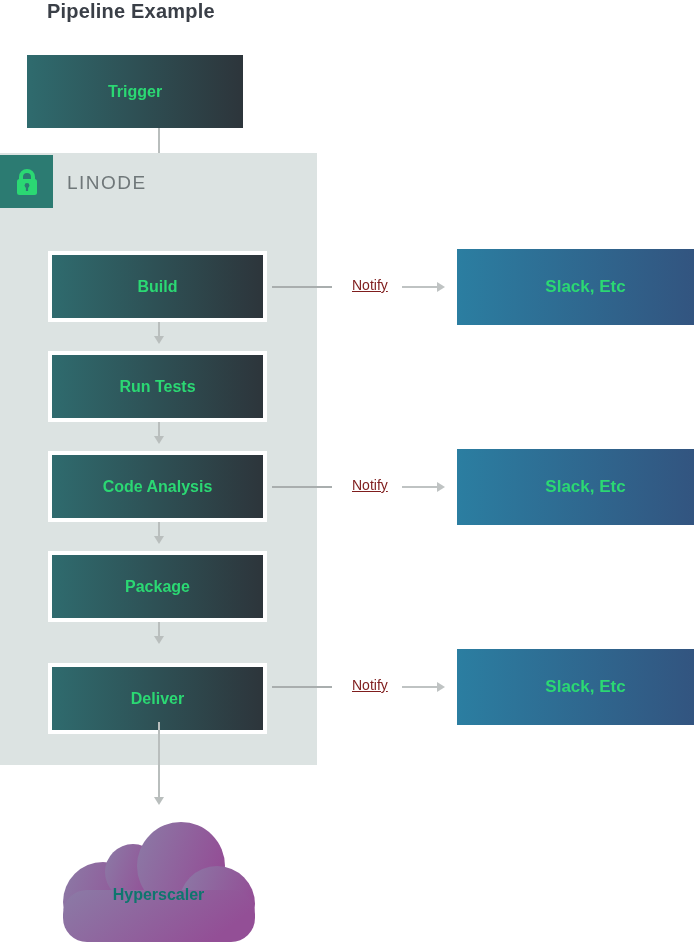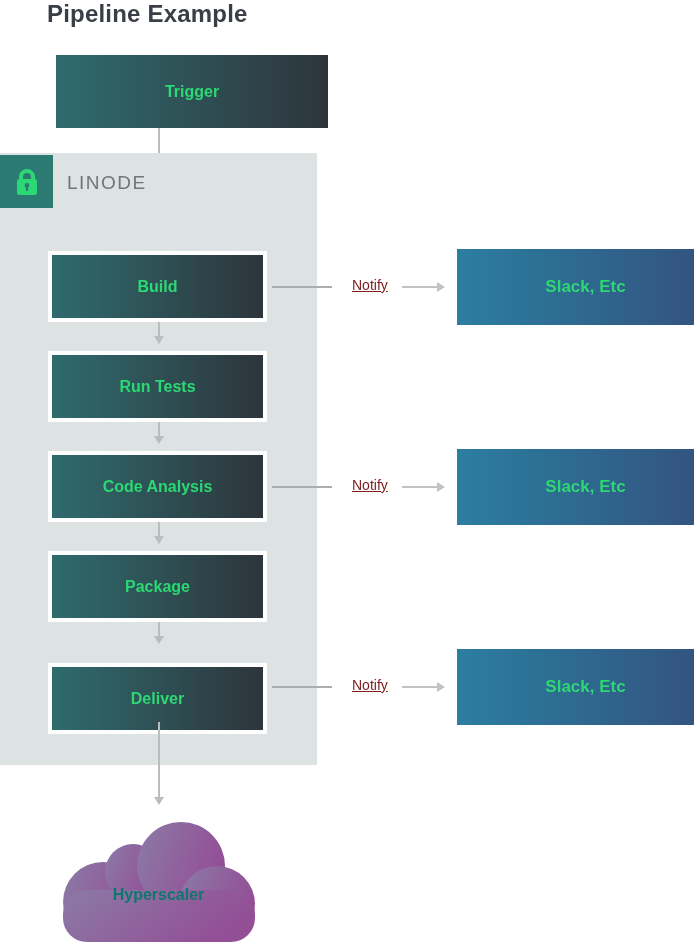--- a/index.html
+++ b/index.html
@@ -6,21 +6,21 @@
   body{
     width:694px;height:944px;position:relative;overflow:hidden;
     background:#ffffff;
     font-family:"Liberation Sans","DejaVu Sans",sans-serif;
   }
   .abs{position:absolute;}
 
   
   .title{
     left:47px;top:0px;
-    font-size:24px;font-weight:700;color:#3a3f47;letter-spacing:.2px;
+    font-size:20px;font-weight:700;color:#3a3f47;letter-spacing:.2px;
   }
 
   
   .linode-container{
     left:0;top:153px;width:317px;height:612px;
     background:#dce3e2;
   }
   .lock-badge{
     left:0;top:155px;width:53px;height:53px;
     background:#2c7b72;display:flex;align-items:center;justify-content:center;
@@ -34,21 +34,21 @@
   .step-box{
     left:48px;width:211px;height:63px;
     border:4px solid #ffffff;
     background:linear-gradient(90deg,#2f6b6e 0%,#2d353b 100%);
     display:flex;align-items:center;justify-content:center;
   }
   .step-box span{
     font-size:16px;font-weight:700;color:#2bd873;
   }
   .trigger-box{
-    left:56px;top:55px;width:272px;height:73px;border:none;
+    left:27px;top:55px;width:216px;height:73px;border:none;
   }
 
   
   .slack-box{
     left:457px;width:257px;height:76px;
     background:linear-gradient(90deg,#2b7ea1 0%,#33517d 100%);
     display:flex;align-items:center;justify-content:center;
   }
   .slack-box span{
     font-size:17px;font-weight:700;color:#2bd873;

